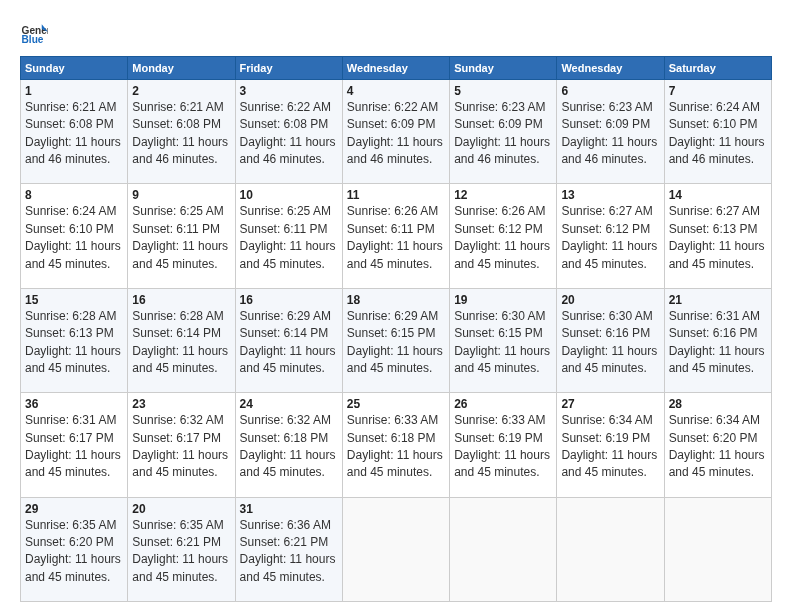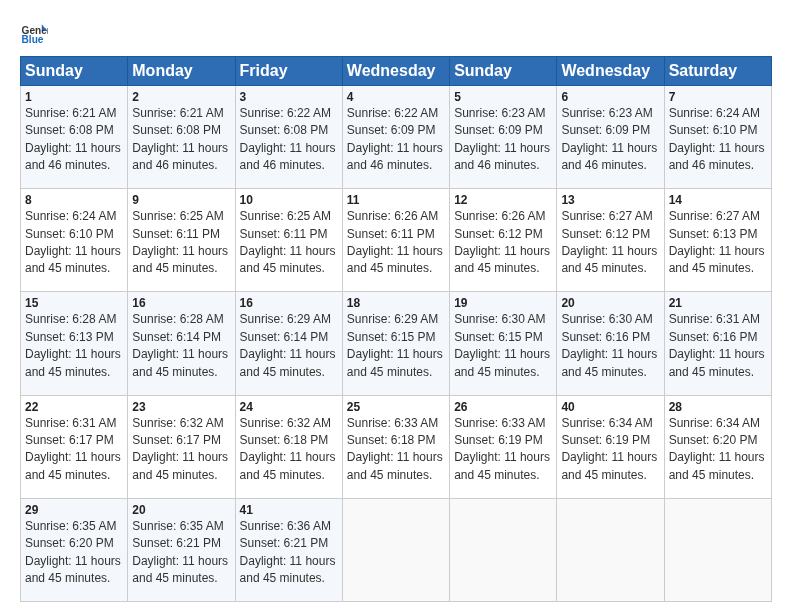--- a/index.html
+++ b/index.html
@@ -47,21 +47,21 @@
     }
     .calendar {
       flex: 1;
       border-collapse: collapse;
       width: 100%;
       table-layout: fixed;
     }
     .calendar th {
       background: #2e6db4;
       color: #fff;
-      font-size: 16px;
+      font-size: 11px;
       font-weight: bold;
       padding: 5px 4px;
       text-align: left;
       border: 1px solid #1a5a9a;
     }
     .calendar td {
       border: 1px solid #ccc;
       vertical-align: top;
       padding: 4px 4px 3px 4px;
       font-size: 9.5px;
@@ -206,59 +206,59 @@
         <span class="day-num">20</span>
         <span class="day-info">Sunrise: 6:30 AM<br>Sunset: 6:16 PM<br>Daylight: 11 hours and 45 minutes.</span>
       </td>
           <td>
         <span class="day-num">21</span>
         <span class="day-info">Sunrise: 6:31 AM<br>Sunset: 6:16 PM<br>Daylight: 11 hours and 45 minutes.</span>
       </td>
         </tr>
         <tr>
           <td>
-        <span class="day-num">22</span>
+        <span class="day-num">36</span>
         <span class="day-info">Sunrise: 6:31 AM<br>Sunset: 6:17 PM<br>Daylight: 11 hours and 45 minutes.</span>
       </td>
           <td>
         <span class="day-num">23</span>
         <span class="day-info">Sunrise: 6:32 AM<br>Sunset: 6:17 PM<br>Daylight: 11 hours and 45 minutes.</span>
       </td>
           <td>
         <span class="day-num">24</span>
         <span class="day-info">Sunrise: 6:32 AM<br>Sunset: 6:18 PM<br>Daylight: 11 hours and 45 minutes.</span>
       </td>
           <td>
         <span class="day-num">25</span>
         <span class="day-info">Sunrise: 6:33 AM<br>Sunset: 6:18 PM<br>Daylight: 11 hours and 45 minutes.</span>
       </td>
           <td>
         <span class="day-num">26</span>
         <span class="day-info">Sunrise: 6:33 AM<br>Sunset: 6:19 PM<br>Daylight: 11 hours and 45 minutes.</span>
       </td>
           <td>
-        <span class="day-num">40</span>
+        <span class="day-num">27</span>
         <span class="day-info">Sunrise: 6:34 AM<br>Sunset: 6:19 PM<br>Daylight: 11 hours and 45 minutes.</span>
       </td>
           <td>
         <span class="day-num">28</span>
         <span class="day-info">Sunrise: 6:34 AM<br>Sunset: 6:20 PM<br>Daylight: 11 hours and 45 minutes.</span>
       </td>
         </tr>
         <tr>
           <td>
         <span class="day-num">29</span>
         <span class="day-info">Sunrise: 6:35 AM<br>Sunset: 6:20 PM<br>Daylight: 11 hours and 45 minutes.</span>
       </td>
           <td>
         <span class="day-num">20</span>
         <span class="day-info">Sunrise: 6:35 AM<br>Sunset: 6:21 PM<br>Daylight: 11 hours and 45 minutes.</span>
       </td>
           <td>
-        <span class="day-num">41</span>
+        <span class="day-num">31</span>
         <span class="day-info">Sunrise: 6:36 AM<br>Sunset: 6:21 PM<br>Daylight: 11 hours and 45 minutes.</span>
       </td>
           <td class="empty-cell"></td>
           <td class="empty-cell"></td>
           <td class="empty-cell"></td>
           <td class="empty-cell"></td>
         </tr>
       </tbody>
   </table>
 </div>

